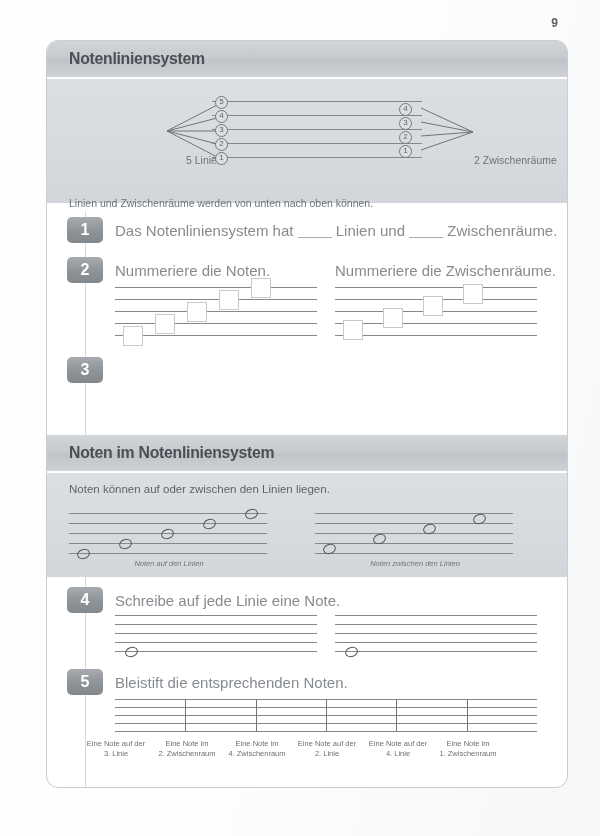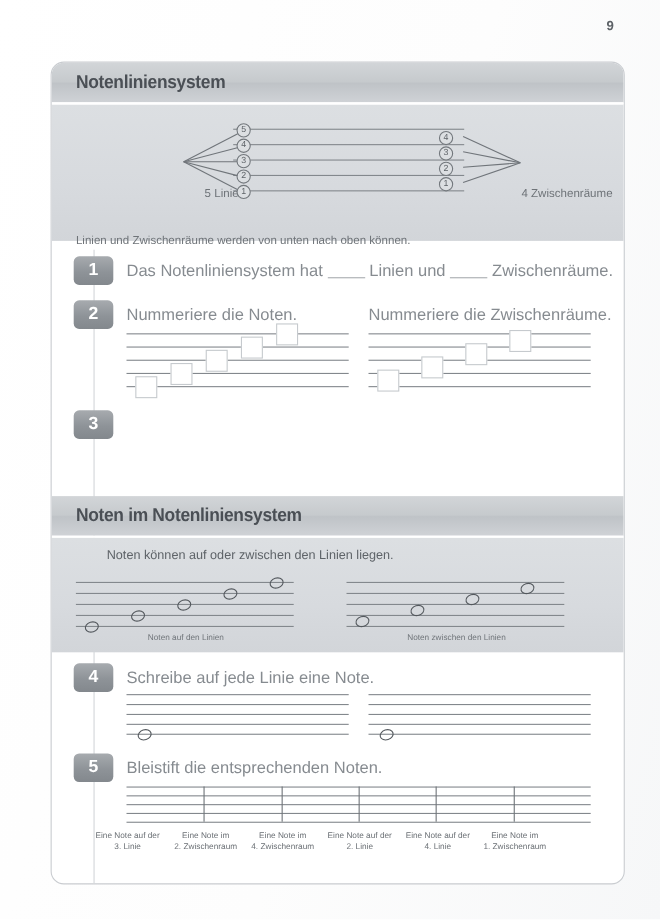--- a/index.html
+++ b/index.html
@@ -12,21 +12,21 @@
   .page{position:absolute;inset:0;background:linear-gradient(105deg,#ffffff 0%,#fdfdfd 55%,#f6f7f8 100%);}
 
   
   .page-num{
     position:absolute;top:16px;right:42px;
     font-size:12px;font-weight:bold;color:#5c6166;letter-spacing:0;
   }
 
   
   .card{
-    position:absolute;left:46px;top:56px;width:522px;height:748px;
+    position:absolute;left:46px;top:40px;width:522px;height:748px;
     border:1px solid #c9ccd0;border-radius:12px;background:#ffffff;
     box-sizing:border-box;overflow:hidden;
   }
   .vrule{position:absolute;left:38px;top:170px;width:1px;height:576px;background:#d3d6da;}
 
   
   .sec-head{
     position:relative;height:36px;
     background:linear-gradient(180deg,#d2d5d8 0%,#c6cacd 48%,#bfc3c7 52%,#cfd2d6 100%);
     border-bottom:2px solid #ffffff;
@@ -69,21 +69,21 @@
 
   .blank{display:inline-block;width:34px;border-bottom:1px solid #a8acb0;height:11px;vertical-align:-2px;}
 
   
   .abox{position:absolute;width:18px;height:18px;background:#ffffff;border:1px solid #c6cace;}
 
   
   .note{position:absolute;width:11px;height:8px;border:1.6px solid #53585d;border-radius:50%;
     background:transparent;transform:rotate(-18deg);}
 
-  .mini-cap{position:absolute;font-size:7.5px;color:#70757a;text-align:center;}
+  .mini-cap{position:absolute;font-size:7.5px;color:#70757a;text-align:center;font-style:italic;}
 
   
   .grid-cell{position:absolute;top:0;width:1px;height:100%;background:#6f7479;}
   .cap5{position:absolute;font-size:7.5px;line-height:10px;color:#6b7075;text-align:center;width:96px;}
 
   .footer{
     position:absolute;left:24px;top:806px;font-size:8.5px;color:#8d9297;
   }
 </style>
 </head>
@@ -97,21 +97,21 @@
     <div class="vrule"></div>
 
     <div class="sec-head">
       <div class="title">Notenliniensystem</div>
     </div>
 
     <div class="sec-body">
       <div class="diagram">
 
         <div class="dlabel left">5 Linien</div>
-        <div class="dlabel right">4 Zwischenräume</div>
+        <div class="dlabel right">2 Zwischenräume</div>
 
         <div class="staff" style="left:165px;top:22px;width:210px;height:60px;">
           <div class="ln" style="top:0px;"></div>
           <div class="ln" style="top:14px;"></div>
           <div class="ln" style="top:28px;"></div>
           <div class="ln" style="top:42px;"></div>
           <div class="ln" style="top:56px;"></div>
         </div>
 
         <svg class="fan" style="left:118px;top:18px;" width="60" height="68">
@@ -188,21 +188,21 @@
 
     <div class="ex" style="height:84px;">
       <div class="badge" style="top:6px;">3</div>
     </div>
 
     <div class="sec-head">
       <div class="title">Noten im Notenliniensystem</div>
     </div>
 
     <div class="sec-body" style="height:104px;position:relative;">
-      <div class="ex-text" style="left:22px;top:10px;font-size:11.5px;color:#5e6368;margin-left:28px;">Noten können auf oder zwischen den Linien liegen.</div>
+      <div class="ex-text" style="left:22px;top:10px;font-size:11.5px;color:#5e6368;">Noten können auf oder zwischen den Linien liegen.</div>
 
       <div class="staff" style="left:22px;top:40px;width:198px;height:40px;">
         <div class="ln" style="top:0px;"></div>
         <div class="ln" style="top:10px;"></div>
         <div class="ln" style="top:20px;"></div>
         <div class="ln" style="top:30px;"></div>
         <div class="ln" style="top:40px;"></div>
       </div>
       <div class="note" style="left:30px;top:76px;"></div>
       <div class="note" style="left:72px;top:66px;"></div>

